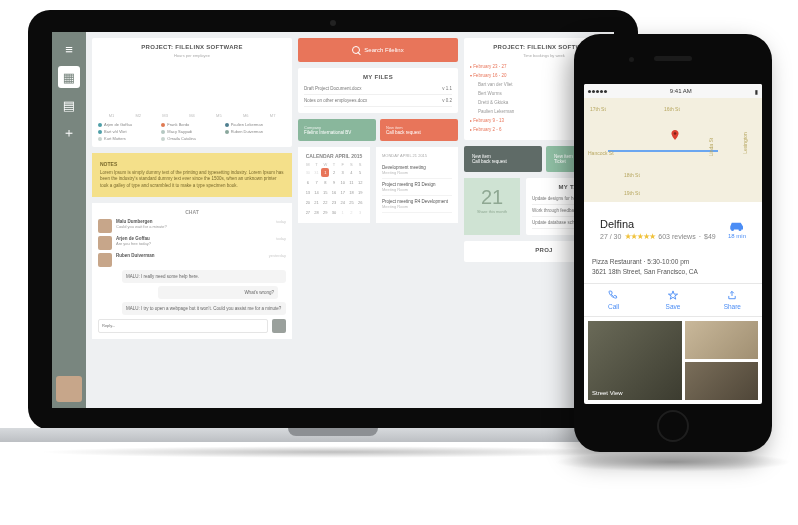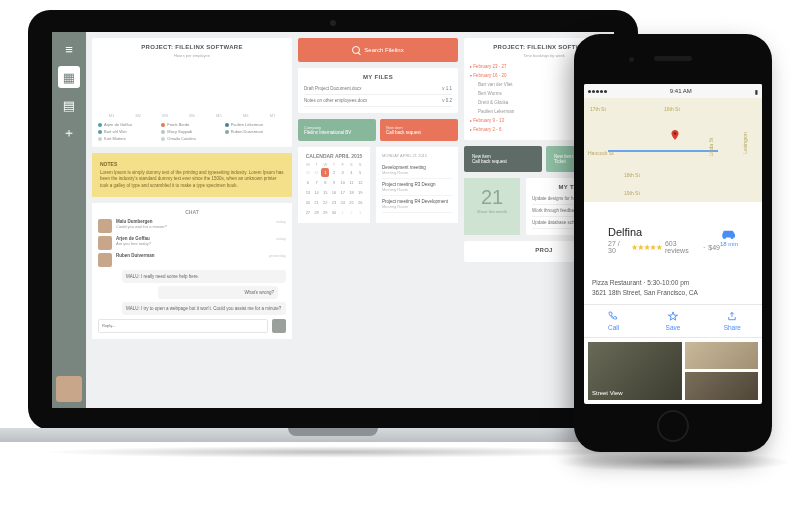--- a/index.html
+++ b/index.html
@@ -97,21 +97,21 @@
 .phone .shadow{position:absolute;bottom:-20px;left:-20px;right:-20px;height:20px;background:radial-gradient(ellipse at center,rgba(0,0,0,.3),transparent 70%)}
 .pscreen{background:#fff;height:100%;border-radius:2px;overflow:hidden;display:flex;flex-direction:column}
 .status{background:#f7f7f7;height:14px;display:flex;align-items:center;justify-content:space-between;padding:0 4px;font-size:6px;color:#333}
 .status .sig{display:flex;gap:1px}
 .status .sig i{width:3px;height:3px;background:#333;border-radius:50%}
 .map{height:104px;background:#f3efdf;position:relative;font-size:5px;color:#b8a862}
 .map .st{position:absolute;white-space:nowrap}
 .map .pin{position:absolute;left:48%;top:30%;width:12px;height:12px}
 .map .pin svg{width:100%;height:100%}
 .map .route{position:absolute;left:24px;top:52px;width:110px;height:2px;background:#6aa6f0}
-.place{padding:24px;display:flex;justify-content:flex-start}
+.place{padding:16px;display:flex;justify-content:flex-start}
 .place .pl{flex:1}
 .place h2{font-size:11px;color:#222;font-weight:400}
 .place .rating{display:flex;align-items:center;gap:3px;font-size:7px;color:#888;margin-top:2px}
 .place .stars{color:#f0c23c;font-size:8px;letter-spacing:-1px}
 .place .car{color:#4b8df5;text-align:center;font-size:6px}
 .place .car svg{width:18px;height:14px}
 .meta{padding:0 8px 6px;font-size:6.5px;color:#555;line-height:1.5}
 .actions{display:flex;border-top:1px solid #e7e7e7;border-bottom:1px solid #e7e7e7}
 .actions .ab{flex:1;text-align:center;padding:6px 0;font-size:6.5px;color:#4b8df5;display:flex;flex-direction:column;align-items:center;gap:2px}
 .actions .ab .ic{width:12px;height:11px}

